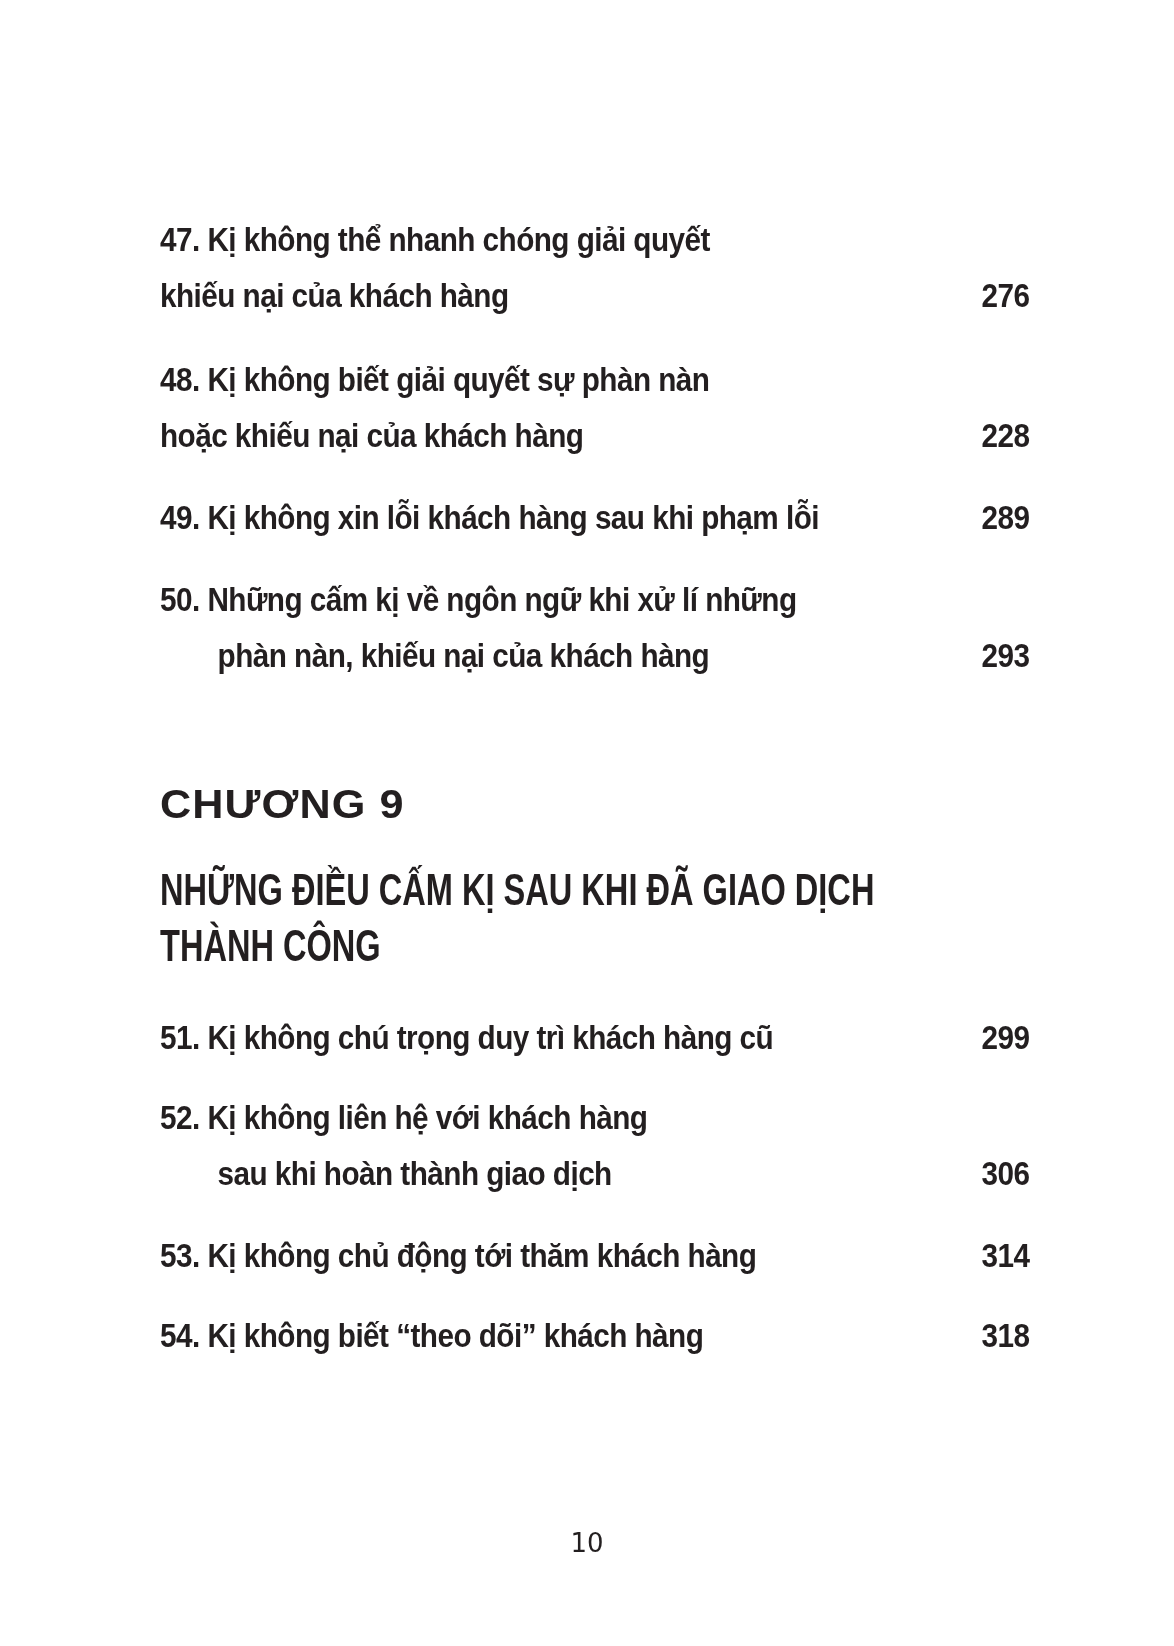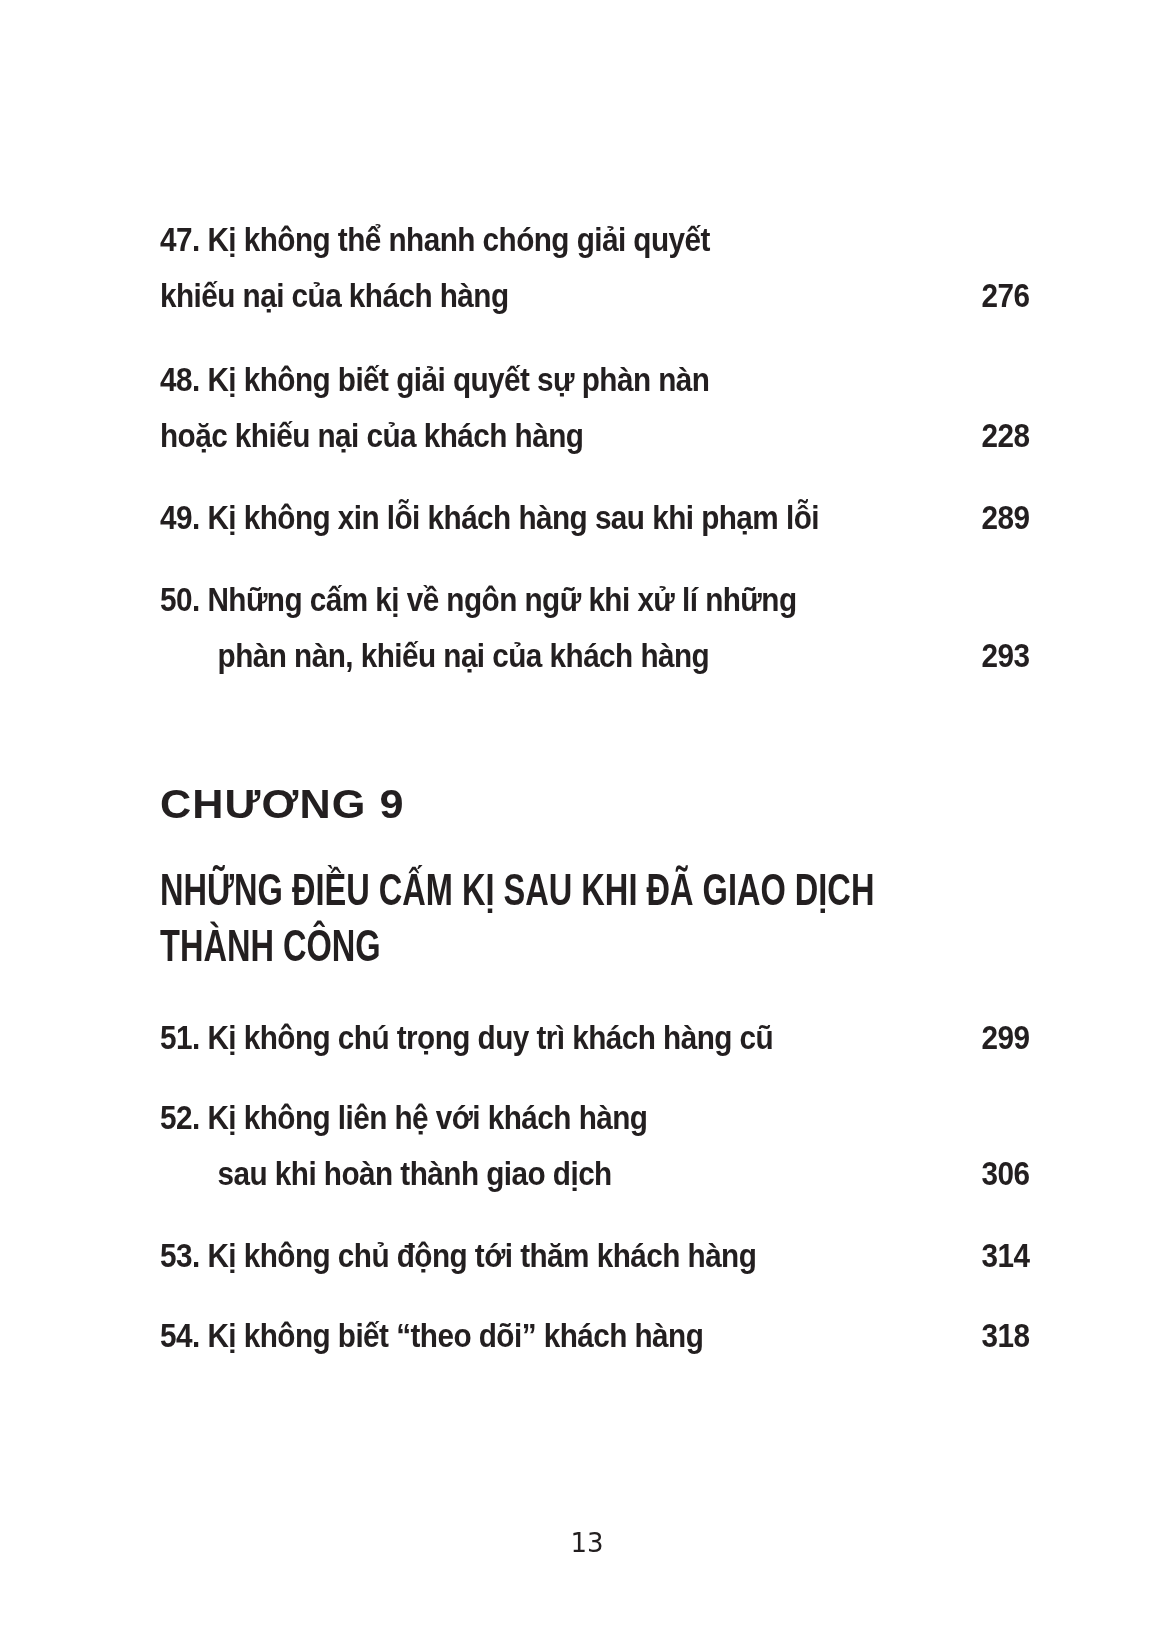--- a/index.html
+++ b/index.html
@@ -150,13 +150,13 @@
 
   <div class="entry" style="top:1308px;">
     <span class="line">
       <span>54. Kị không biết “theo dõi” khách hàng</span>
       <span class="pg">318</span>
     </span>
   </div>
 
 </div>
 
-<div class="page-number">13</div>
+<div class="page-number">10</div>
 
 </body></html>

